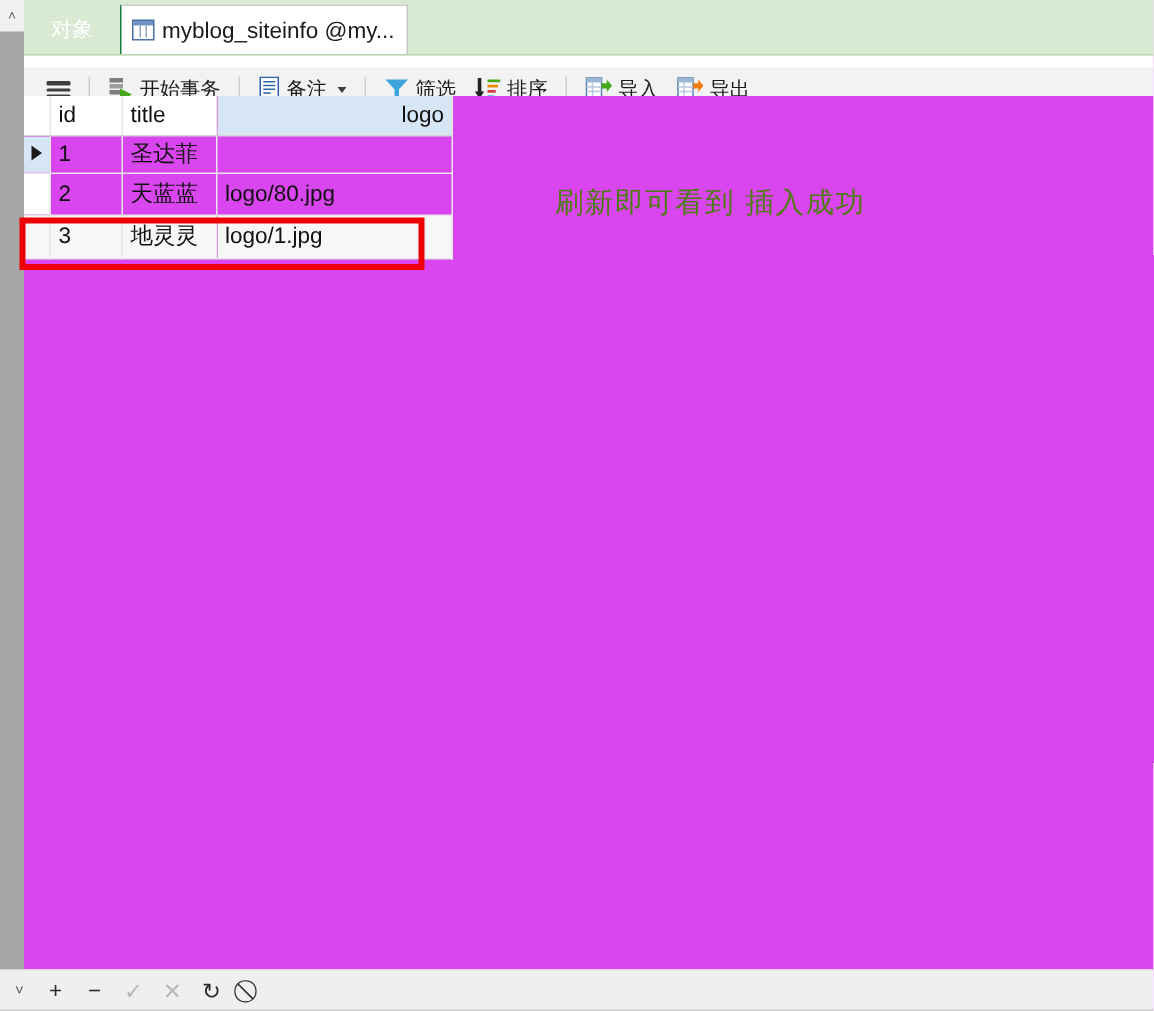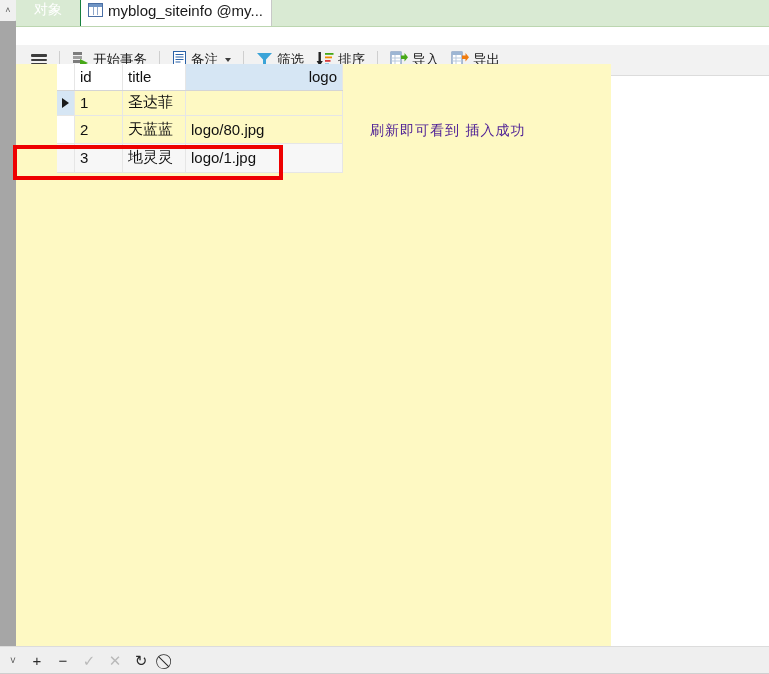--- a/index.html
+++ b/index.html
@@ -31,21 +31,21 @@
   .left-scroll .arrow.down { position: absolute; bottom: 0; left: 0; }
   .left-scroll .thumb {
     position: absolute; left: 0; top: 21px;
     width: 16px; height: 627px;
     background: #a6a6a6;
   }
 
   
   .tabstrip {
     position: absolute; left: 16px; top: 0;
-    width: 753px; height: 27px;
+    width: 753px; height: 37px;
     background: #d9ead3;
     border-bottom: 1px solid #bcd6b0;
     display: flex; align-items: flex-end;
   }
   .tab {
     height: 33px;
     display: flex; align-items: center;
     padding: 0 12px;
     font-size: 15px;
     white-space: nowrap;
@@ -111,24 +111,23 @@
   .ico { flex: 0 0 auto; display: inline-block; }
   .caret-d {
     width: 0; height: 0; border-left: 3.5px solid transparent;
     border-right: 3.5px solid transparent; border-top: 4px solid #3d3d3d;
     margin-left: 3px;
   }
 
   
   .gridwrap {
     position: absolute; left: 16px; top: 64px;
-    width: 595px; height: 582px;
-    background: #fef9c3;
+    width: 753px; height: 582px;
+    background: #d946ef;
     overflow: hidden;
-    padding-left: 41px;
   }
   table.grid {
     border-collapse: collapse;
     table-layout: fixed;
     font-size: 15px;
     color: #111111;
   }
   table.grid th, table.grid td {
     border-right: 1px solid #e6e6e6;
     border-bottom: 1px solid #e6e6e6;
@@ -166,22 +165,22 @@
     left: 13px; top: 145px;
     width: 270px; height: 35px;
     border: 4px solid #ee0000;
     pointer-events: none;
   }
 
   
   .note {
     position: absolute;
     left: 370px; top: 122px;
-    font-size: 14px;
-    color: #4c1d95;
+    font-size: 19px;
+    color: #4d7c0f;
     font-family: "DejaVu Sans", "Liberation Sans", sans-serif;
     white-space: nowrap;
     letter-spacing: 1px;
   }
 
   
   .statusbar {
     position: absolute; left: 0; bottom: 0;
     width: 769px; height: 28px;
     background: #efefef;

